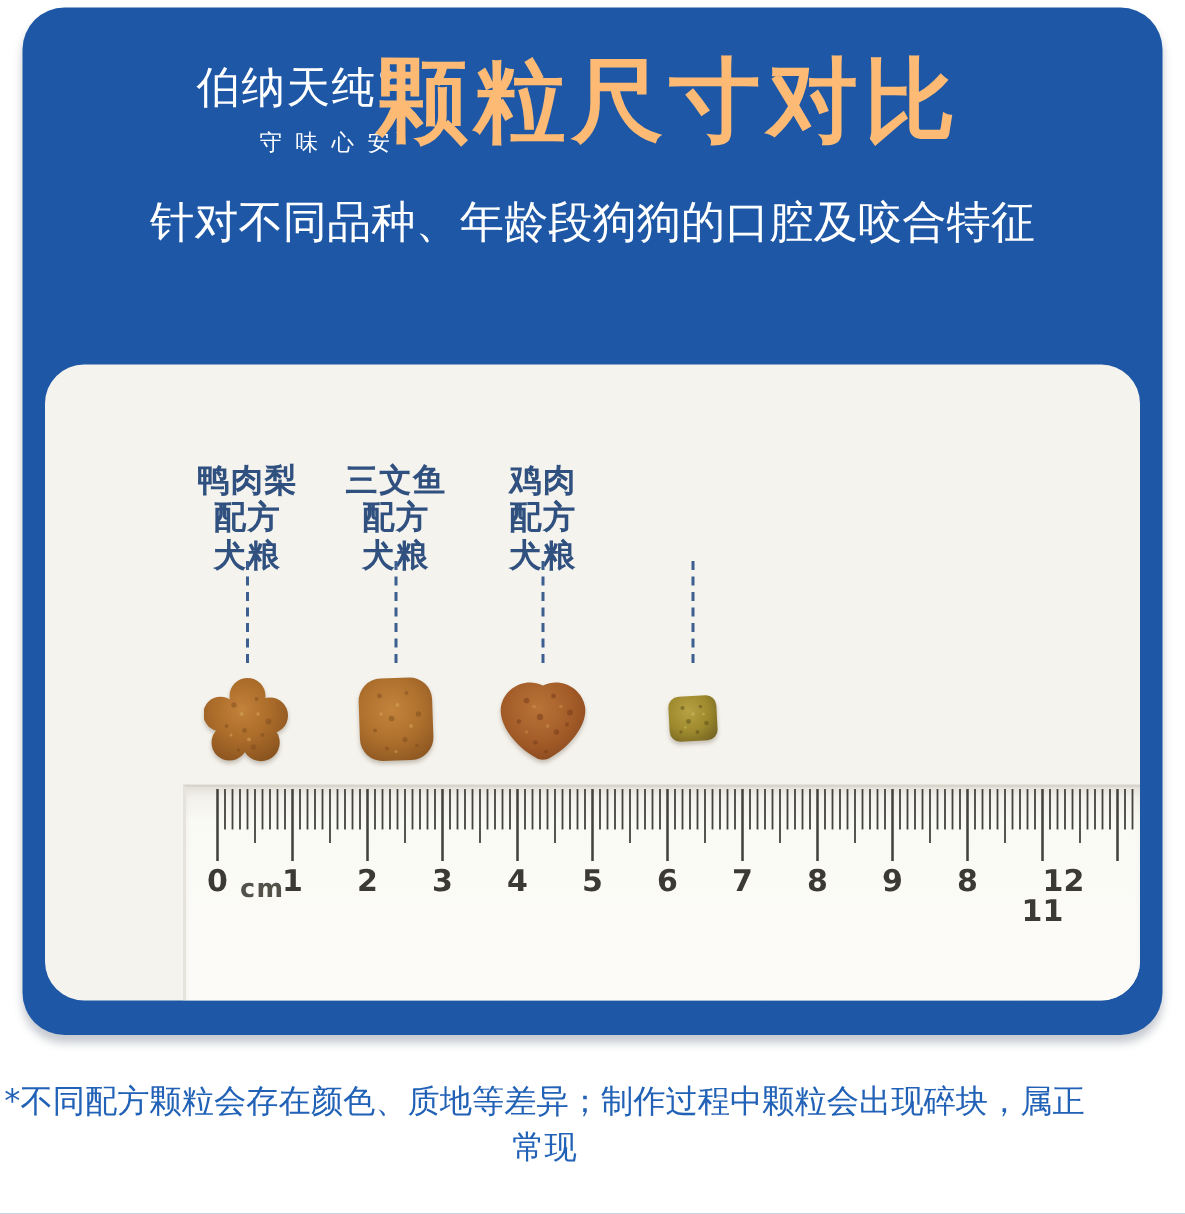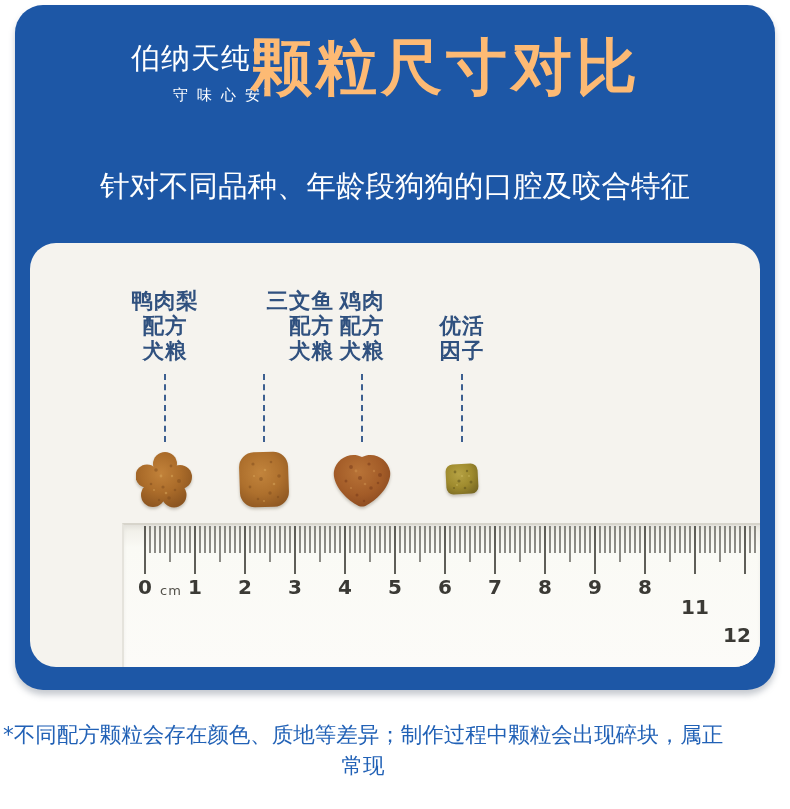--- a/index.html
+++ b/index.html
@@ -16,52 +16,52 @@
   .brand-name .mark { font-size:11px; vertical-align:14px; margin-left:1px; }
   .brand-slogan { margin-top:7px; font-size:15px; letter-spacing:9px; white-space:nowrap;margin-left:42px; }
   .brand-slogan .mark { font-size:8px; letter-spacing:0; vertical-align:6px; margin-left:-6px; }
 
   
   .page-title { position:absolute; left:236px; top:22px; width:420px;
                 color:#fdba74; font-size:61px; font-weight:700; letter-spacing:4px;
                 white-space:nowrap; }
 
   .subtitle { position:absolute; left:0; top:123px; width:760px; text-align:center;
-              color:#ffffff; font-size:29.5px; line-height:41px; font-weight:500;margin-top:38px; }
+              color:#ffffff; font-size:29.5px; line-height:41px; font-weight:500; }
 
   
   .card { position:absolute; left:15px; top:238px; width:730px; height:424px;
           background:#f5f3ee; border-radius:26px; overflow:hidden; }
 
-  .kibble-label { position:absolute; top:44px; height:76px; width:140px;
+  .kibble-label { position:absolute; top:64px; height:76px; width:140px;
                   transform:translateX(-50%);
                   display:flex; flex-direction:column; justify-content:flex-end; align-items:center;
                   font-size:21.5px; line-height:25px; font-weight:700;
                   color:#30517f; text-align:center; letter-spacing:1px; }
   .pointer-dash { position:absolute; top:131px; height:68px; width:0;
                   border-left:2.5px dashed #3d5f90; transform:translateX(-50%); }
-  .cx1 { left:135px; } .cx2 { left:234px;align-items:flex-end; } .cx3 { left:332px; } .cx4 { left:432px; }
+  .cx1 { left:135px; } .cx2 { left:234px; } .cx3 { left:332px; } .cx4 { left:432px; }
 
   .kibble { position:absolute; }
   .kibble svg { display:block; filter:drop-shadow(0 2px 1.5px rgba(70,55,30,.28)); }
   .k1 { left:106px; top:207px; }
   .k2 { left:207px; top:206px; }
   .k3 { left:299px; top:207px; }
   .k4 { left:414px; top:219px; }
 
   
   .ruler { position:absolute; left:92px; top:280px; width:638px; height:144px;
            background:linear-gradient(180deg,#efede6 0%,#fafaf5 16%,#fcfbf8 100%);
            border-top:2px solid #d7d4cb; border-left:2px solid #e5e3dc;
            box-shadow:inset 0 3px 4px rgba(0,0,0,.05); }
   .ruler-ticks { position:absolute; left:0; top:0; }
   .ruler-num { position:absolute; top:50px; transform:translateX(-50%);
                font-size:20px; font-weight:700; color:#3b3a35; }
-  .ruler-unit { position:absolute; left:36px; top:58px; font-size:13px;
-                color:#53514a; letter-spacing:1px; }
+  .ruler-unit { position:absolute; left:36px; top:58px; font-size:17px;
+                color:#53514a; letter-spacing:1px;font-weight:bold; }
 
   
   .disclaimer { position:absolute; left:0; top:719px; width:726px; text-align:center;
                 color:#2161b6; font-size:21.5px; line-height:31px; font-weight:500; }
 </style>
 </head>
 <body>
 
 <div class="blue-panel">
 
@@ -85,24 +85,20 @@
     </div>
     <div class="kibble-label cx2">
       <span>三文鱼</span>
       <span>配方</span>
       <span>犬粮</span>
     </div>
     <div class="kibble-label cx3">
       <span>鸡肉</span>
       <span>配方</span>
       <span>犬粮</span>
-    </div>
-    <div class="kibble-label cx4">
-      <span>优活</span>
-      <span>因子</span>
     </div>
 
     <div class="pointer-dash cx1"></div>
     <div class="pointer-dash cx2"></div>
     <div class="pointer-dash cx3"></div>
     <div class="pointer-dash cx4"></div>
 
     <div class="kibble k1">
       <svg width="58" height="60" viewBox="0 0 58 60">
         <defs>
@@ -356,21 +352,21 @@
           <span class="ruler-num" style="left: 121px;">2</span>
           <span class="ruler-num" style="left: 171px;">3</span>
           <span class="ruler-num" style="left: 221px;">4</span>
           <span class="ruler-num" style="left: 271px;">5</span>
           <span class="ruler-num" style="left: 321px;">6</span>
           <span class="ruler-num" style="left: 371px;">7</span>
           <span class="ruler-num" style="left: 421px;">8</span>
           <span class="ruler-num" style="left: 471px;">9</span>
           <span class="ruler-num" style="left: 521px;">8</span>
           <span class="ruler-num" style="left: 571px; margin-top: 20px;">11</span>
-          <span class="ruler-num" style="left: 613px; margin-top: 48px;">12</span>
+          <span class="ruler-num" style="left: 585px;">12</span>
         </div>
       <span class="ruler-unit">cm</span>
     </div>
 
   </div>
 </div>
 
 <div class="disclaimer">
   <div>*不同配方颗粒会存在颜色、质地等差异；制作过程中颗粒会出现碎块，属正常现</div>
 </div>

